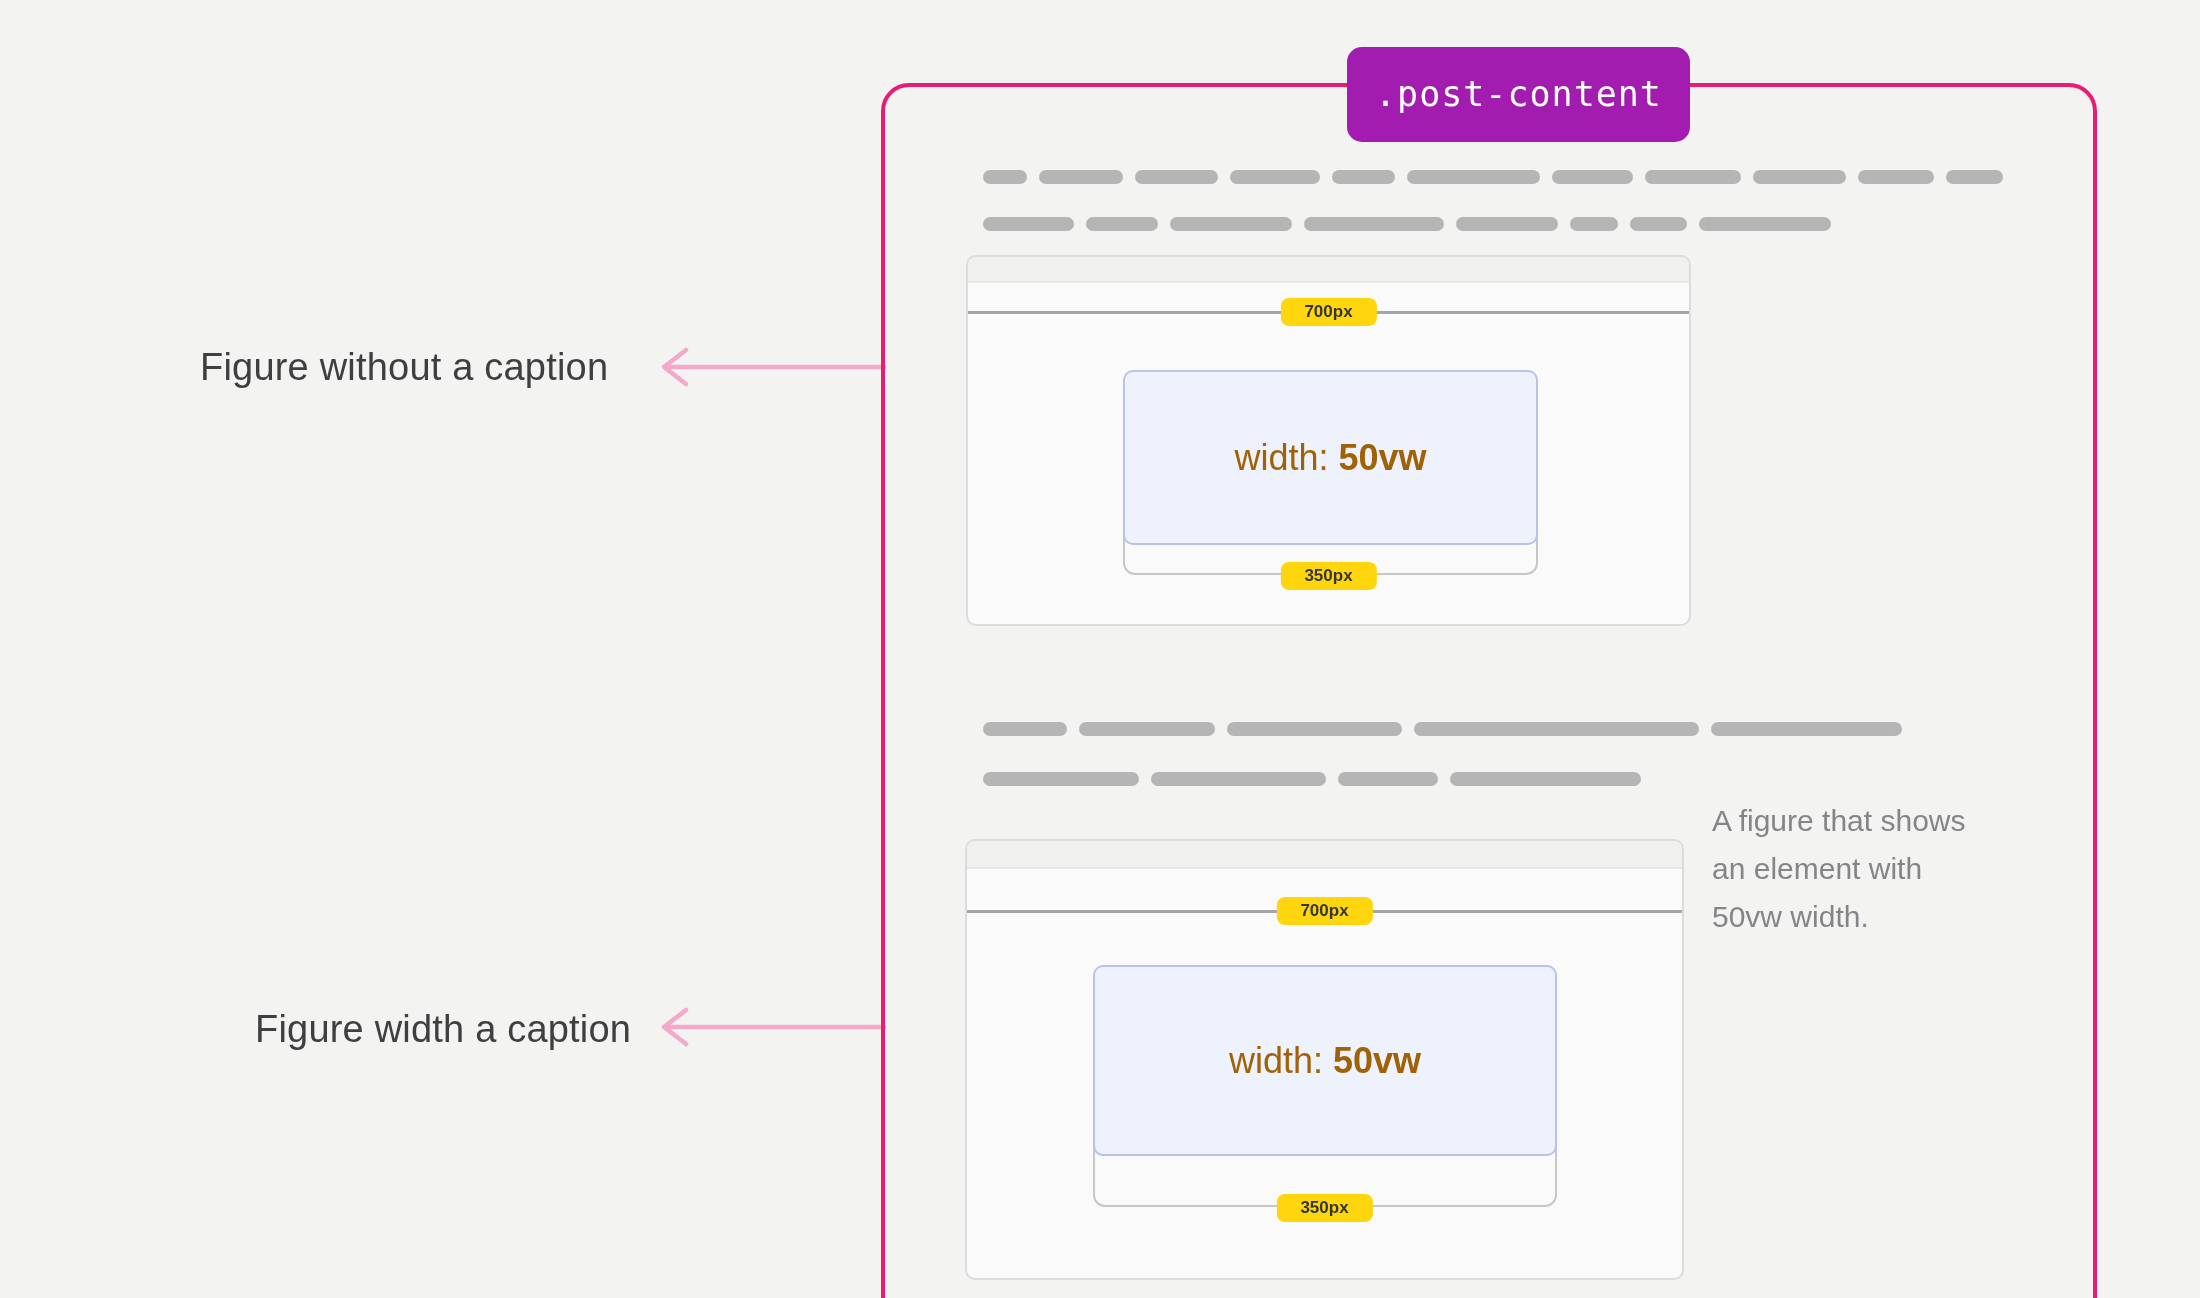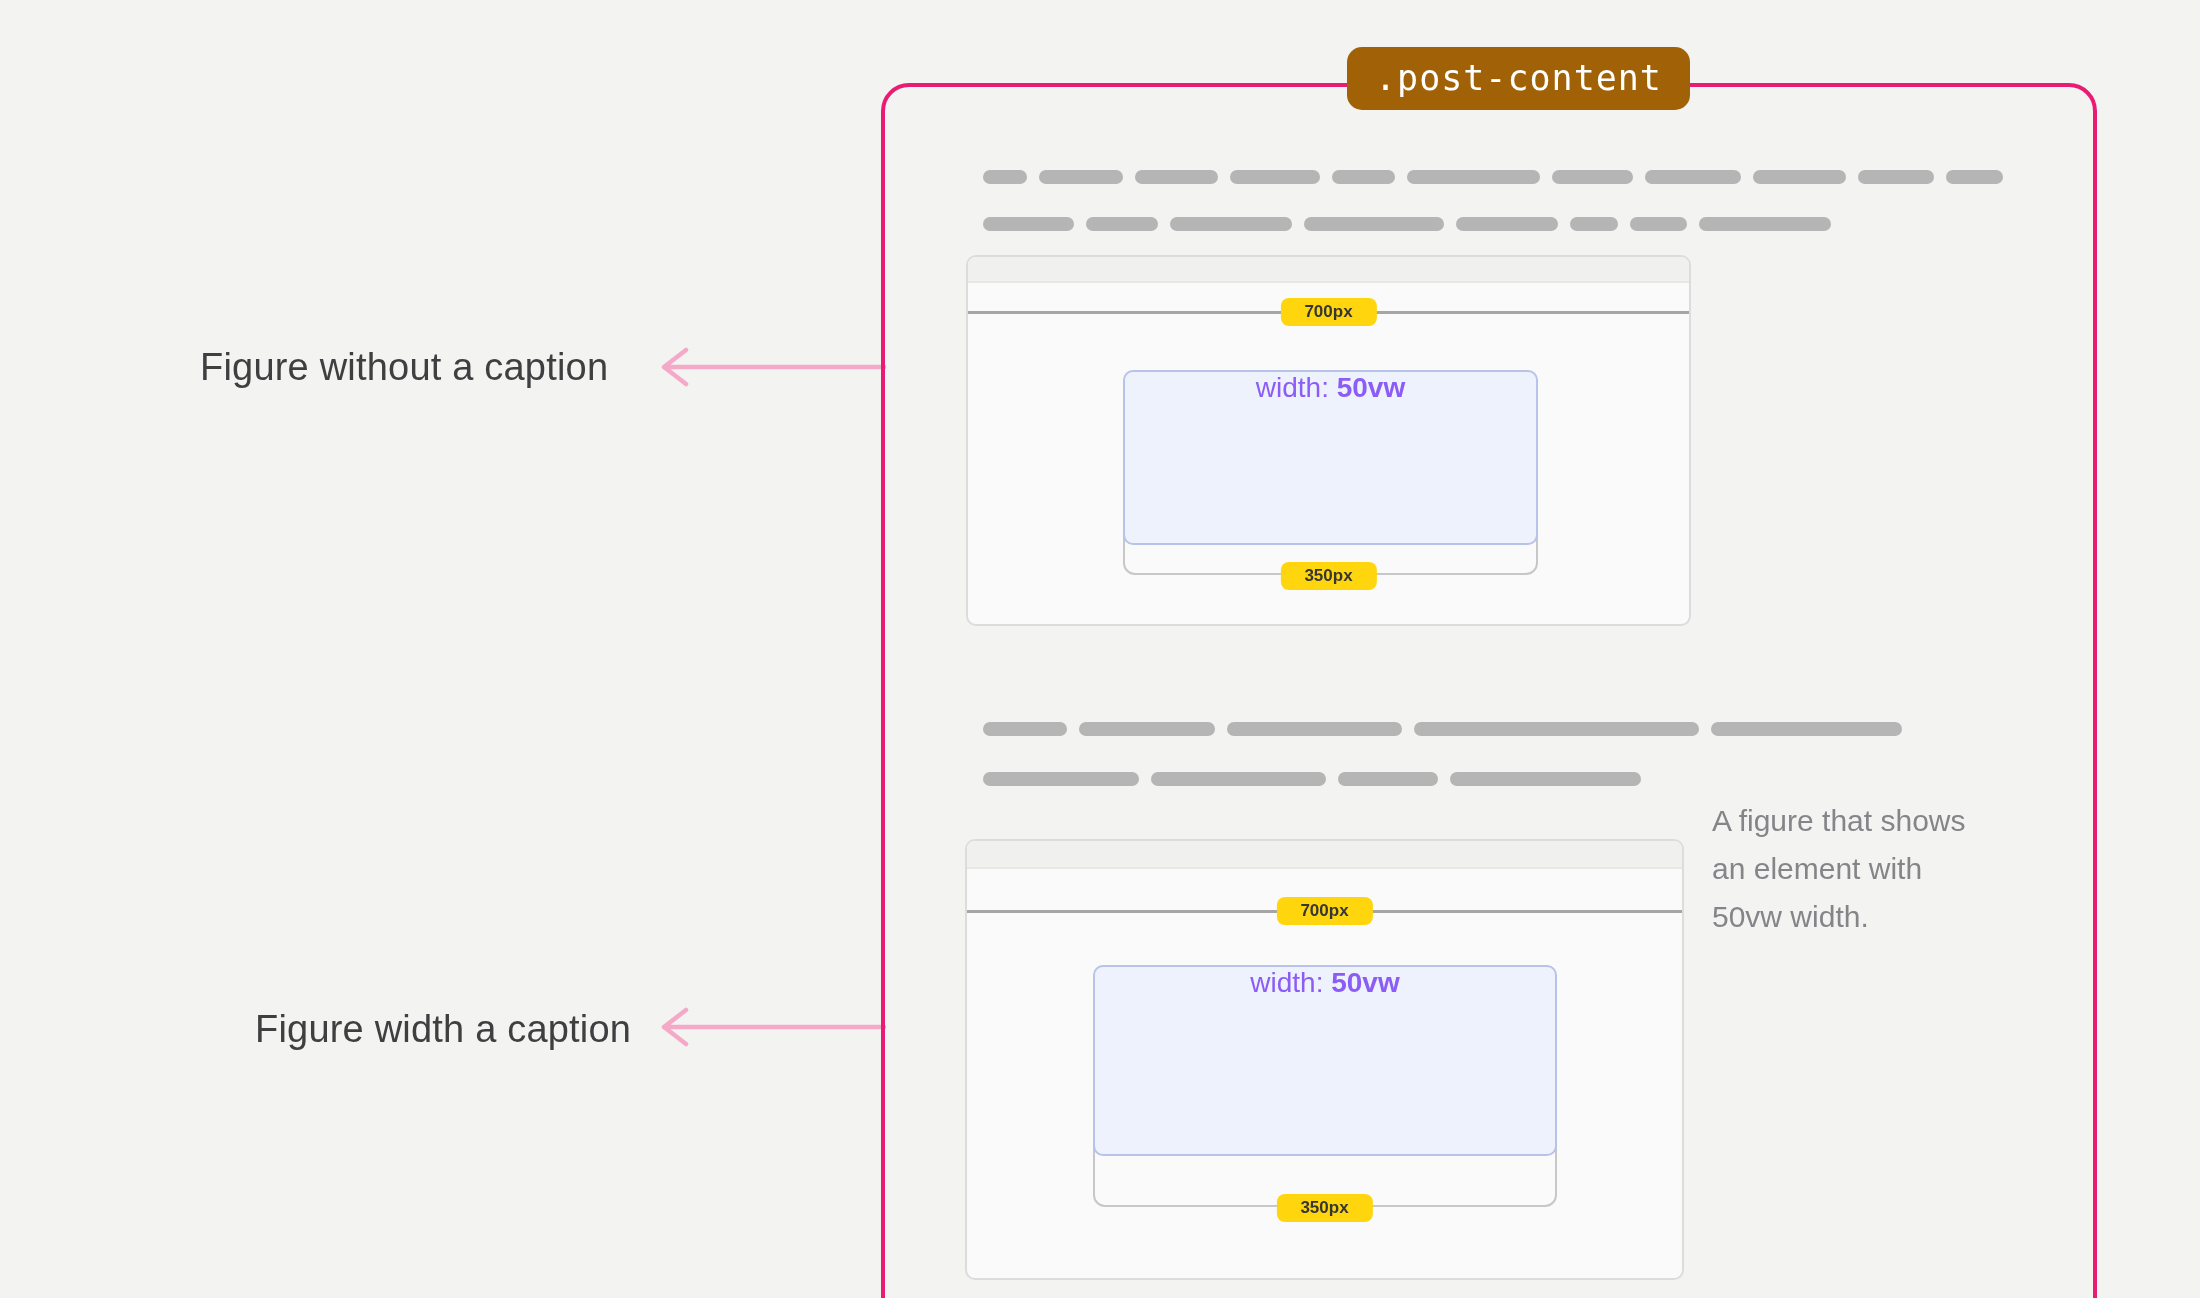--- a/index.html
+++ b/index.html
@@ -28,22 +28,22 @@
     left:881px;top:83px;
     width:1216px;height:1270px;
     border:4px solid #e91c74;
     border-radius:28px;
     box-sizing:border-box;
   }
   .badge{
     position:absolute;
     left:1347px;top:47px;
     height:63px;
-    padding:0 28px;
-    background:#a16207;
+    padding:16px 28px;
+    background:#a21caf;
     border-radius:15px;
     color:#fff;
     font-family:"DejaVu Sans Mono","Liberation Mono",monospace;
     font-size:35px;
     line-height:63px;
     letter-spacing:1px;
     z-index:5;
   }
 
   
@@ -101,22 +101,22 @@
     background:transparent;
     z-index:1;
   }
   .demo-el{
     position:absolute;
     background:#edf2fc;
     border:2px solid #b7c3e9;
     border-radius:10px;
     box-sizing:border-box;
     z-index:2;
-    display:flex;align-items:flex-start;justify-content:center;
-    font-size:28px;color:#8b5cf6;
+    display:flex;align-items:center;justify-content:center;
+    font-size:36px;color:#a16207;
   }
   .demo-el b{font-weight:700;}
 
   
   .fig-caption{
     position:absolute;
     left:1712px;top:797px;
     width:360px;
     font-size:30px;
     line-height:48px;

